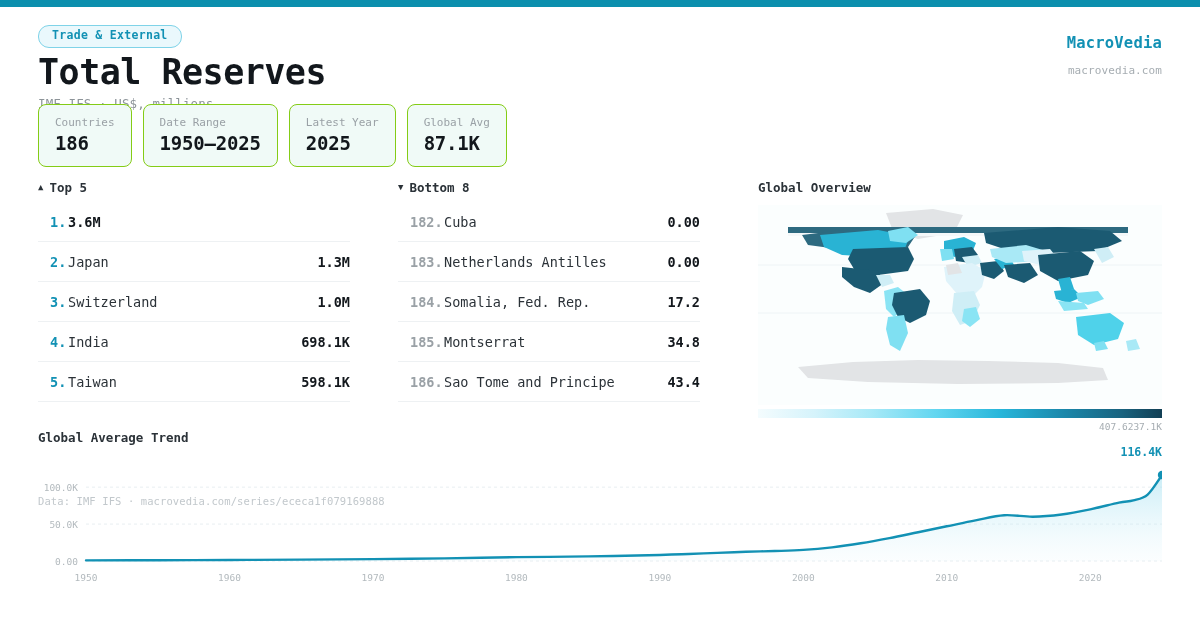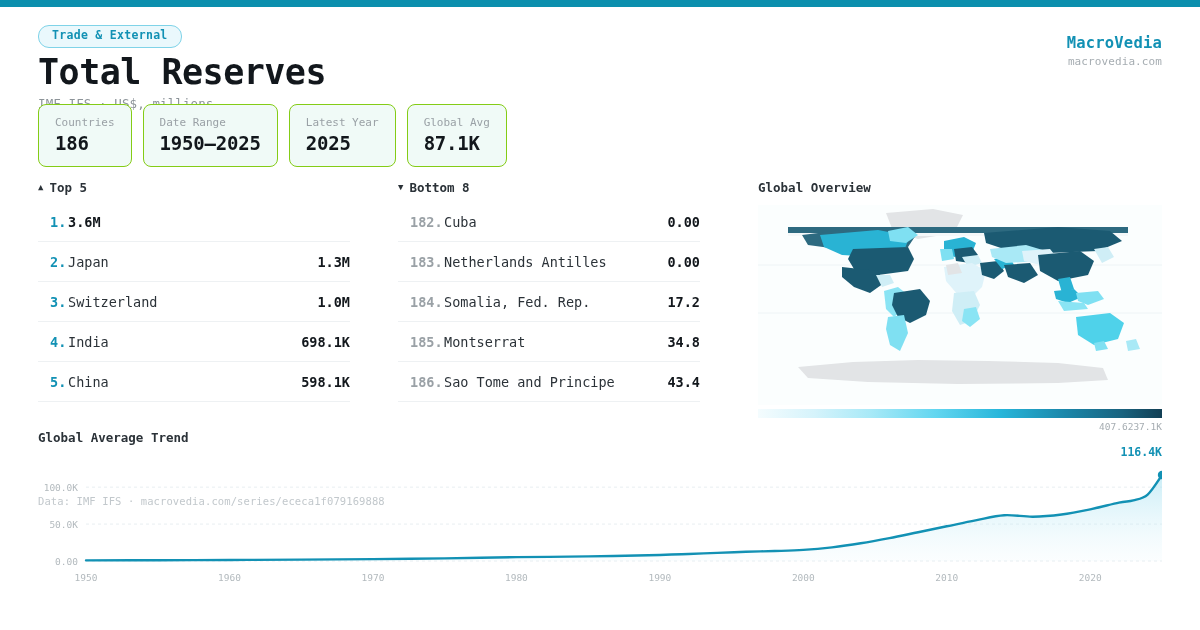--- a/index.html
+++ b/index.html
@@ -53,21 +53,21 @@
   }
 
   .brand {
     position:absolute; top:34px; right:38px;
     text-align:right;
   }
   .brand-name {
     font-size:15.5px; font-weight:bold; color:#1291b4; letter-spacing:.2px;
   }
   .brand-url {
-    font-size:11px; color:#a6adb2; margin-top:3px; letter-spacing:.1px;
+    font-size:11px; color:#a6adb2; margin-top:12px; letter-spacing:.1px;
   }
 
   
   .stats { position:absolute; top:104px; left:38px; display:flex; gap:11px; }
   .stat-card {
     background:#f0faf7;
     border:1px solid #84cc16;
     border-radius:8px;
     padding:11px 16px 12px 16px;
     min-height:54px;
@@ -198,21 +198,21 @@
       <span class="rk-name">Switzerland</span>
       <span class="rk-val">1.0M</span>
     </div>
     <div class="rank-row">
       <span class="rk-num">4.</span>
       <span class="rk-name">India</span>
       <span class="rk-val">698.1K</span>
     </div>
     <div class="rank-row">
       <span class="rk-num">5.</span>
-      <span class="rk-name">China</span>
+      <span class="rk-name">Taiwan</span>
       <span class="rk-val">598.1K</span>
     </div>
   </div>
 
   <div class="rank-col bottom">
     <div class="rank-head">
       <span class="tri">▼</span>
       <span>Bottom 8</span>
     </div>
     <div class="rank-row">

